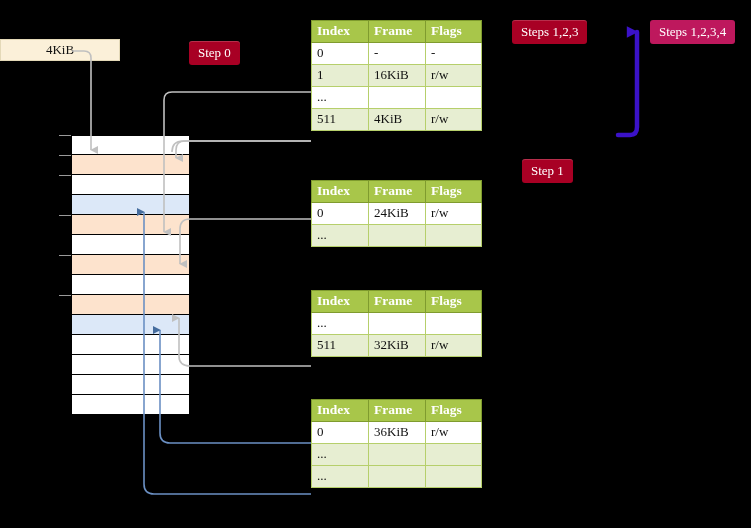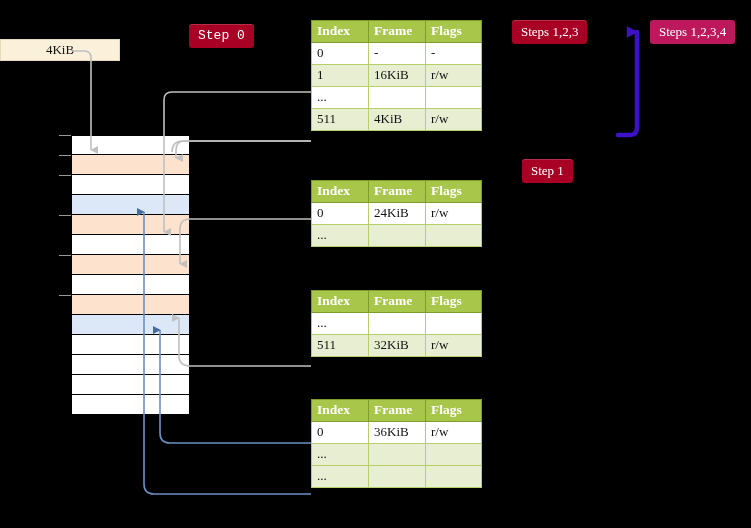--- a/index.html
+++ b/index.html
@@ -73,21 +73,21 @@
 </style>
 </head>
 <body>
 
 <div class="stage">
 
   <div class="kib-box">
     <span>4KiB</span>
   </div>
 
-  <div class="badge red" style="left:189px;top:24px;font-family:Liberation Mono, monospace;">Step 0</div>
+  <div class="badge red" style="left:189px;top:41px;">Step 0</div>
   <div class="badge red" style="left:512px;top:20px;">Steps 1,2,3</div>
   <div class="badge purple" style="left:650px;top:20px;">Steps 1,2,3,4</div>
   <div class="badge red" style="left:522px;top:159px;">Step 1</div>
 
   <div class="memcol">
     <div class="memrow first" style="top:0px;"></div>
     <div class="memrow orange" style="top:20px;"></div>
     <div class="memrow" style="top:40px;"></div>
     <div class="memrow blue" style="top:60px;"></div>
     <div class="memrow orange" style="top:80px;"></div>

